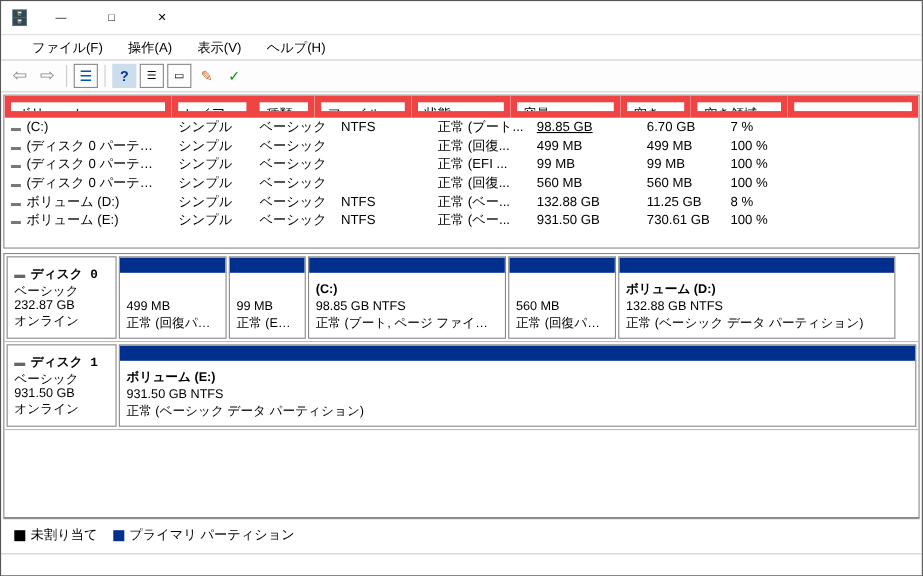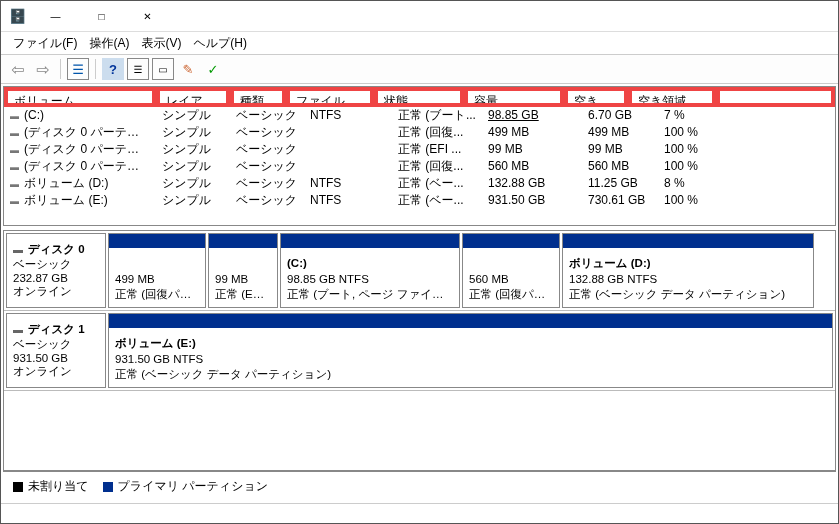--- a/index.html
+++ b/index.html
@@ -25,21 +25,21 @@
   .title-icon { margin: 0 6px 0 8px; font-size:14px; }
   .title-text { flex: 1; font-size: 12px; }
   .win-btn {
     width: 46px; height: 31px;
     display:flex; align-items:center; justify-content:center;
     font-family: "Segoe MDL2 Assets","Segoe UI Symbol",sans-serif;
     font-size: 10px;
     cursor:pointer;
   }
   .menubar {
-    display:flex; gap:0; padding: 2px 6px; height:22px; 
+    display:flex; gap:11px; padding: 2px 22px; height:22px; 
   }
   .menu-item { padding: 1px 6px; cursor:pointer; }
   .toolbar {
     display:flex; align-items:center; gap:3px; padding:3px 6px;
     border-top:1px solid #ccc; border-bottom:1px solid #ccc;
     height:30px;
     background:#fdfdfd;
   }
   .tb-btn {
     width:22px; height:22px; display:flex; align-items:center; justify-content:center;
@@ -54,21 +54,21 @@
     min-height:0;
   }
   .volume-list {
     border:1px solid #888;
     height:140px;
     overflow:hidden;
     margin-bottom:4px;
   }
   .vl-header { display:flex; background:#fff;}
   .vl-header .col {
-    border:4px solid #ef4444;
+    border:6px solid #ef4444;
     background:#fff;
     padding:2px 6px;
     font-size:12px;
     text-align:left;
     overflow:hidden; text-overflow:ellipsis; white-space:nowrap;
     height:20px; line-height:16px;
     cursor:pointer;
   }
   .vl-body { }
   .vl-row { display:flex;}
@@ -81,21 +81,21 @@
   .disk-panel {
     flex:1; border:1px solid #888; overflow:auto; background:#fff;
     min-height:0;
   }
   .disk-row { display:flex; border-bottom:1px solid #bbb;}
   .disk-info {
     width:100px; padding:8px 6px; border:1px solid #888; margin:2px;
     font-size:11.5px;
     background:#fff;
   }
-  .disk-info b { font-weight:bold;}
+  .disk-info b { font-weight:bold;font-family:Liberation Mono, monospace;}
   .disk-parts { flex:1; display:flex; gap:2px; padding:2px 2px 2px 0;}
   .part {
     border:1px solid #888; display:flex; flex-direction:column;
     overflow:hidden;
     min-width:0;
   }
   .part .stripe { height:14px; background:#002f8e;}
   .part .plabel { padding:8px 6px 2px; font-size:11.5px; line-height:1.35;
     overflow:hidden; text-overflow:ellipsis; white-space:nowrap;}
   .part .pname { font-weight:bold; }

